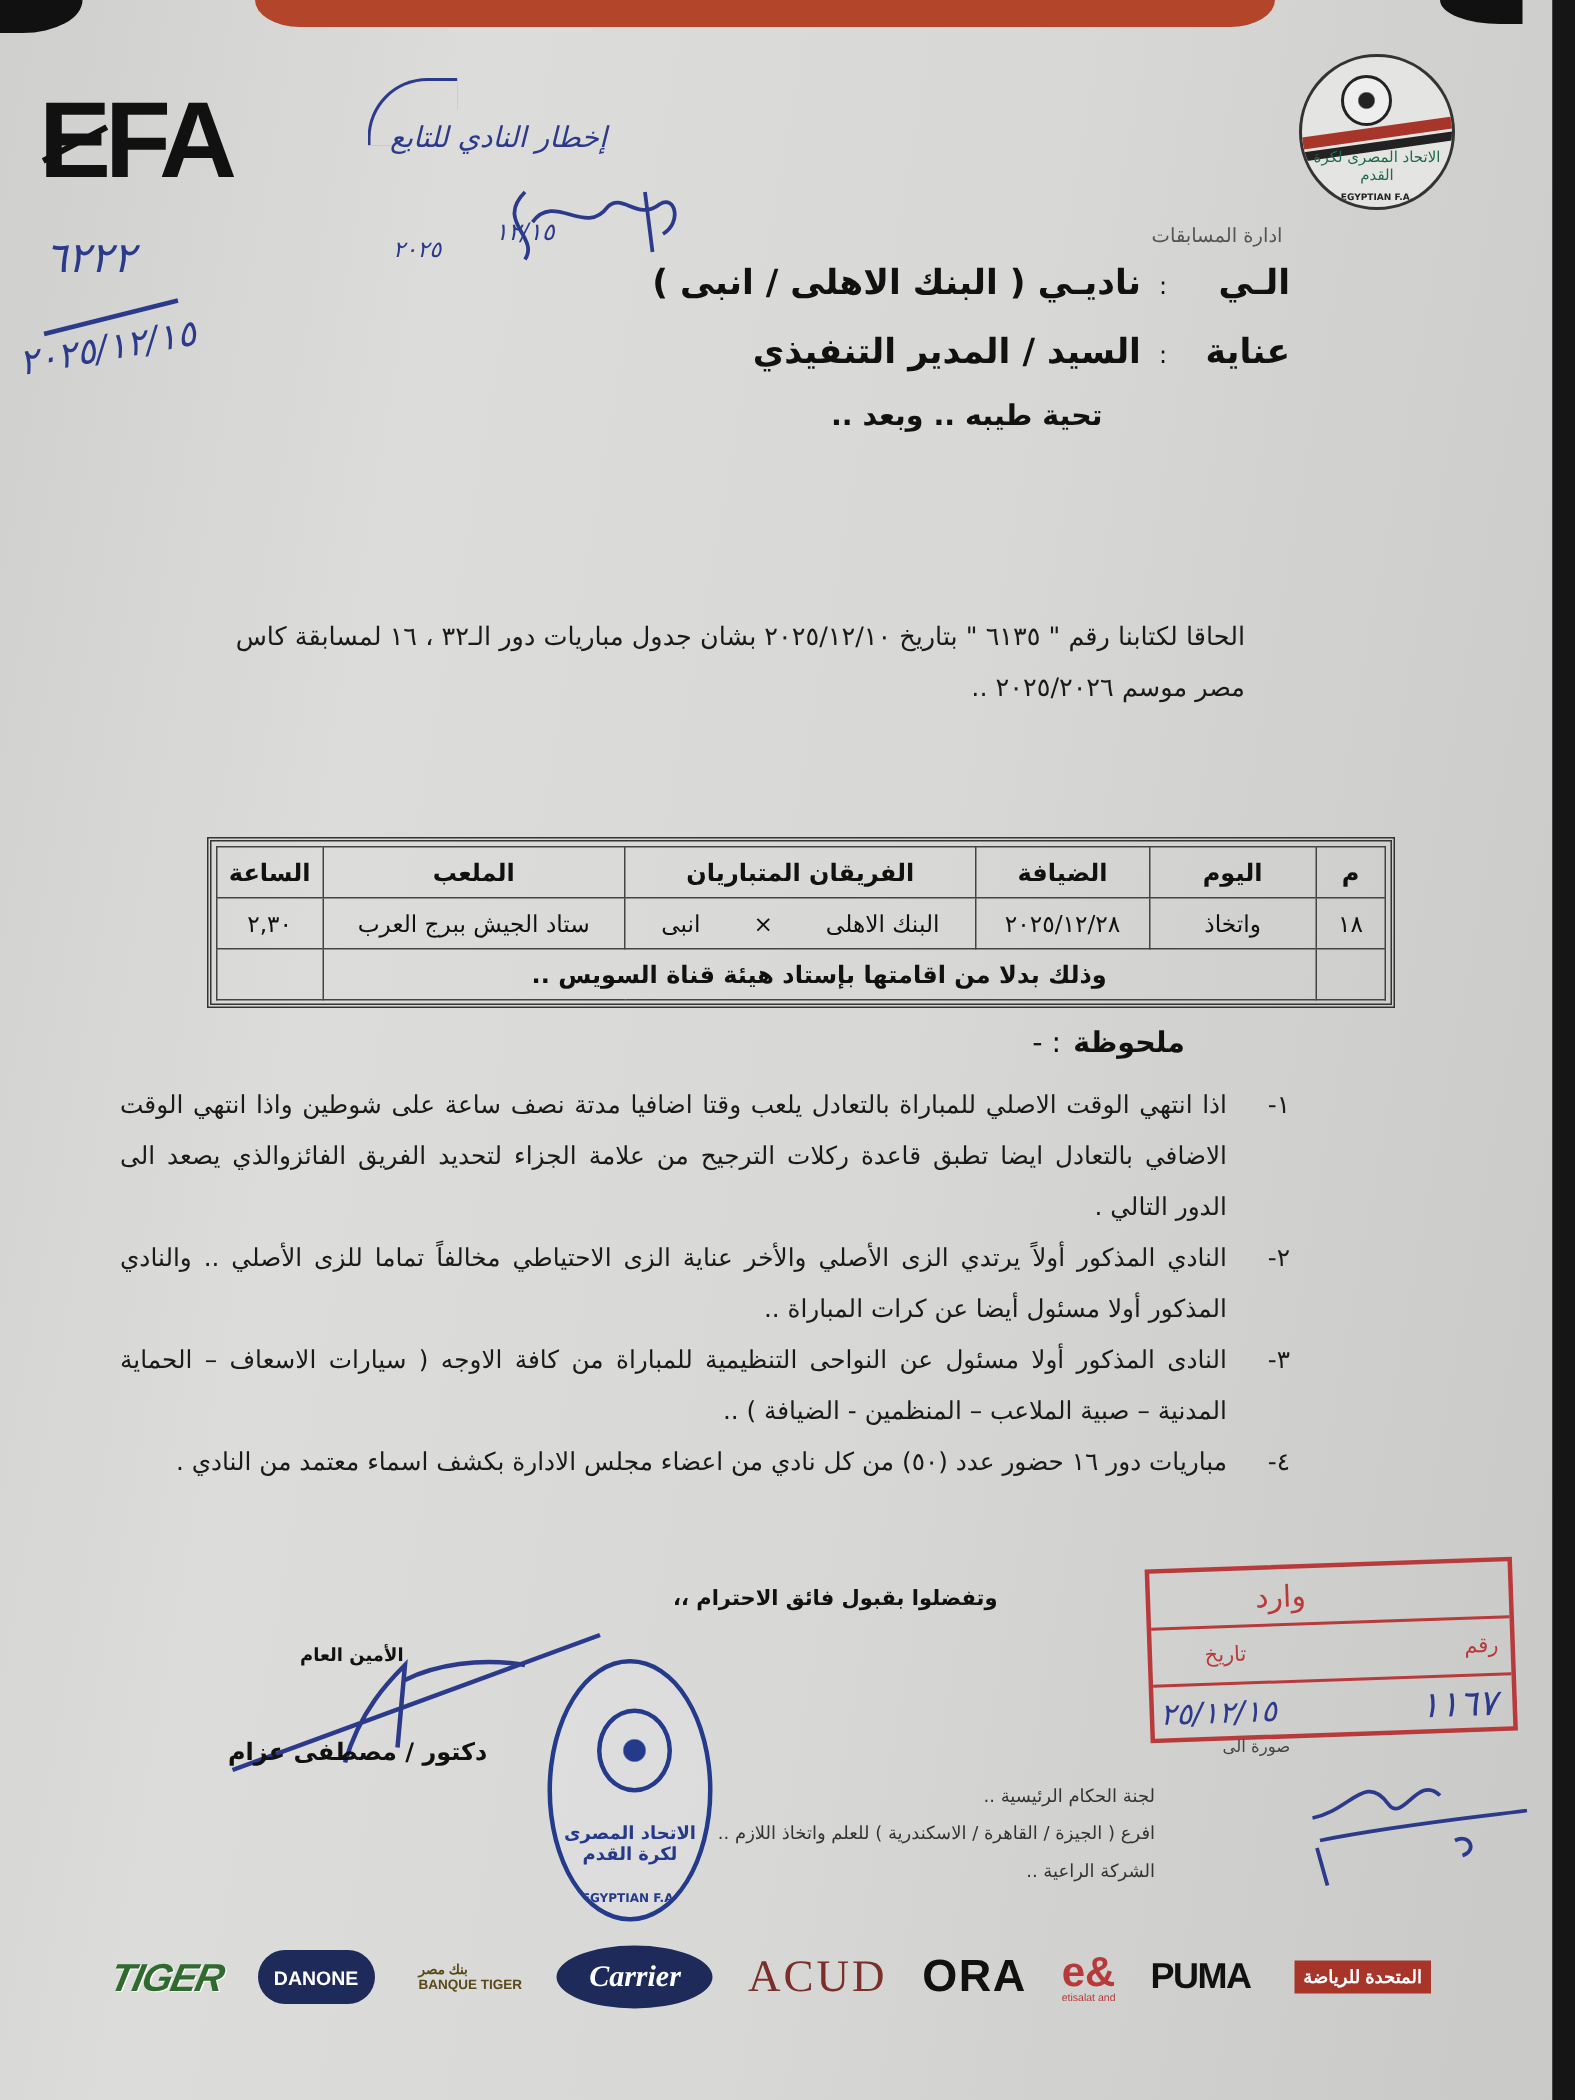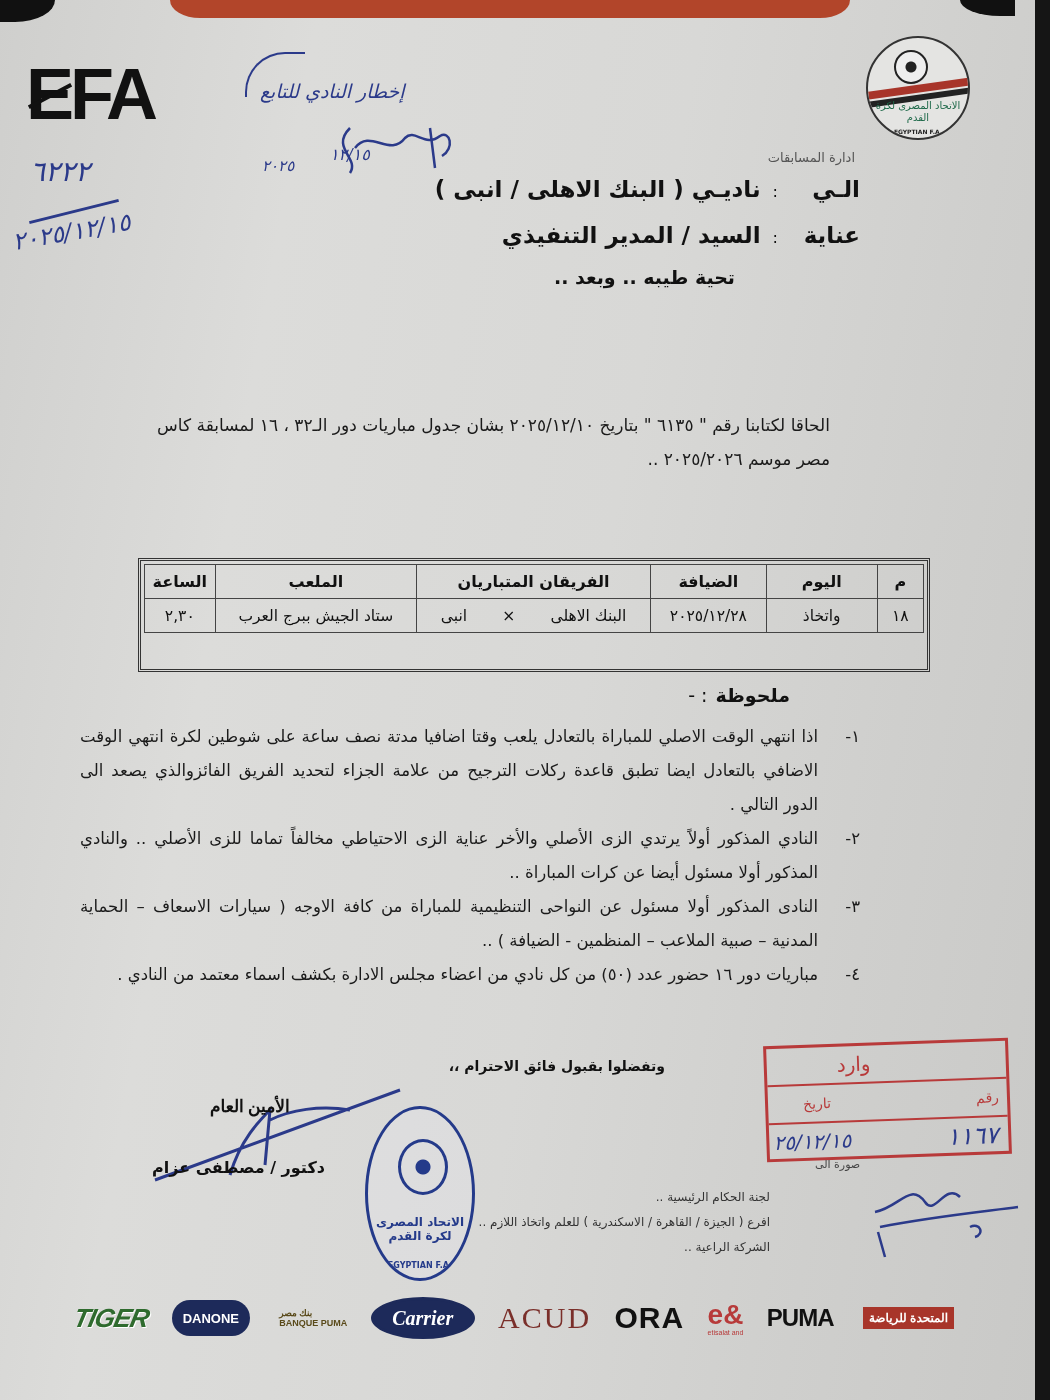--- a/index.html
+++ b/index.html
@@ -67,21 +67,21 @@
 
   .notes-title { position: absolute; right: 245px; top: 684px; font-weight: bold; font-size: 19px; color: #111; direction: rtl; }
   .notes-title .sep { font-weight: normal; margin-right: 8px; }
 
   .notes { position: absolute; right: 175px; top: 720px; width: 780px; direction: rtl; font-size: 16.5px; line-height: 34px; color: #1a1a1a; list-style: none; }
   .notes li { display: flex; }
   .notes .num { width: 42px; flex: 0 0 42px; text-align: right; }
   .notes .txt { flex: 1; text-align: justify; }
 
   .closing { position: absolute; right: 370px; top: 1058px; font-weight: bold; font-size: 14px; color: #111; direction: rtl; }
-  .sig-title { position: absolute; left: 210px; top: 1096px; font-weight: bold; font-size: 17px; color: #111; direction: rtl; font-family: Liberation Serif, serif; }
+  .sig-title { position: absolute; left: 200px; top: 1096px; font-weight: bold; font-size: 12px; color: #111; direction: rtl; }
   .sig-name { position: absolute; left: 152px; top: 1158px; font-weight: bold; font-size: 16px; color: #111; direction: rtl; }
   .sig-scribble { position: absolute; left: 150px; top: 1080px; width: 260px; height: 110px; }
 
   .stamp-round { position: absolute; left: 365px; top: 1106px; width: 110px; height: 175px; border-radius: 55px / 88px; border: 3px solid #243a8a; background: rgba(230,230,236,0.35); overflow: hidden; }
   .stamp-round .ball { position: absolute; left: 30px; top: 30px; width: 50px; height: 56px; border-radius: 50%; border: 3px solid #243a8a; background: radial-gradient(circle, #243a8a 0 7px, transparent 8px); }
   .stamp-round .stamp-ar { position: absolute; left: 0; top: 106px; width: 100%; text-align: center; font-size: 12px; line-height: 14px; color: #243a8a; font-weight: bold; direction: rtl; }
   .stamp-round .stamp-en { position: absolute; left: 0; bottom: 8px; width: 100%; text-align: center; font-size: 8px; color: #243a8a; font-weight: bold; }
 
   .stamp-box { position: absolute; left: 765px; top: 1042px; width: 245px; height: 116px; border: 3px solid #b83a3a; transform: rotate(-2deg); color: #b83a3a; font-size: 14px; }
   .stamp-box .row { height: 38px; border-bottom: 2px solid #b83a3a; position: relative; }
@@ -189,32 +189,37 @@
         <td>
           <div class="teams">
             <span>البنك الاهلى</span>
             <span>×</span>
             <span>انبى</span>
           </div>
         </td>
         <td>ستاد الجيش ببرج العرب</td>
         <td>٢,٣٠</td>
       </tr>
+      <tr>
+        <td></td>
+        <td class="note" colspan="4">وذلك بدلا من اقامتها بإستاد هيئة قناة السويس ..</td>
+        <td></td>
+      </tr>
     </tbody>
       </table>
   </div>
 
   <div class="notes-title">
     <span>ملحوظة</span><span class="sep">: -</span>
   </div>
 
   <ol class="notes">
     <li>
       <span class="num">١-</span>
-      <span class="txt">اذا انتهي الوقت الاصلي للمباراة بالتعادل يلعب وقتا اضافيا مدتة نصف ساعة على شوطين لكرة انتهي الوقت الاضافي بالتعادل ايضا تطبق قاعدة ركلات الترجيح من علامة الجزاء لتحديد الفريق الفائزوالذي يصعد الى الدور التالي .</span>
+      <span class="txt">اذا انتهي الوقت الاصلي للمباراة بالتعادل يلعب وقتا اضافيا مدتة نصف ساعة على شوطين واذا انتهي الوقت الاضافي بالتعادل ايضا تطبق قاعدة ركلات الترجيح من علامة الجزاء لتحديد الفريق الفائزوالذي يصعد الى الدور التالي .</span>
     </li>
     <li>
       <span class="num">٢-</span>
       <span class="txt">النادي المذكور أولاً يرتدي الزى الأصلي والأخر عناية الزى الاحتياطي مخالفاً تماما للزى الأصلي .. والنادي المذكور أولا مسئول أيضا عن كرات المباراة ..</span>
     </li>
     <li>
       <span class="num">٣-</span>
       <span class="txt">النادى المذكور أولا مسئول عن النواحى التنظيمية للمباراة من كافة الاوجه ( سيارات الاسعاف – الحماية المدنية – صبية الملاعب – المنظمين - الضيافة ) ..</span>
     </li>
     <li>
@@ -259,21 +264,21 @@
     <path d="M5 40 C30 35 40 10 55 30 C65 45 75 10 90 25 M10 55 C60 45 110 40 148 35 M8 60 L15 85 M100 55 C110 50 115 62 105 65" fill="none" stroke="#2b3a8a" stroke-width="2.5"></path>
   </svg>
 
   <div class="sponsors">
     <div class="sp sp-tiger">TIGER</div>
     <div class="sp sp-danone">DANONE</div>
     <div class="sp">
       <span class="sp-misr"><span class="coin"></span></span>
       <span class="sp-misr" style="display:flex;">
         <span>بنك مصر</span>
-        <span>BANQUE PUMA</span>
+        <span>BANQUE TIGER</span>
       </span>
     </div>
     <div class="sp sp-carrier">Carrier</div>
     <div class="sp sp-acud">ACUD</div>
     <div class="sp sp-ora">ORA</div>
     <div class="sp sp-eand">
       <span>e&amp;</span>
       <small>etisalat and</small>
     </div>
     <div class="sp sp-puma">PUMA</div>

